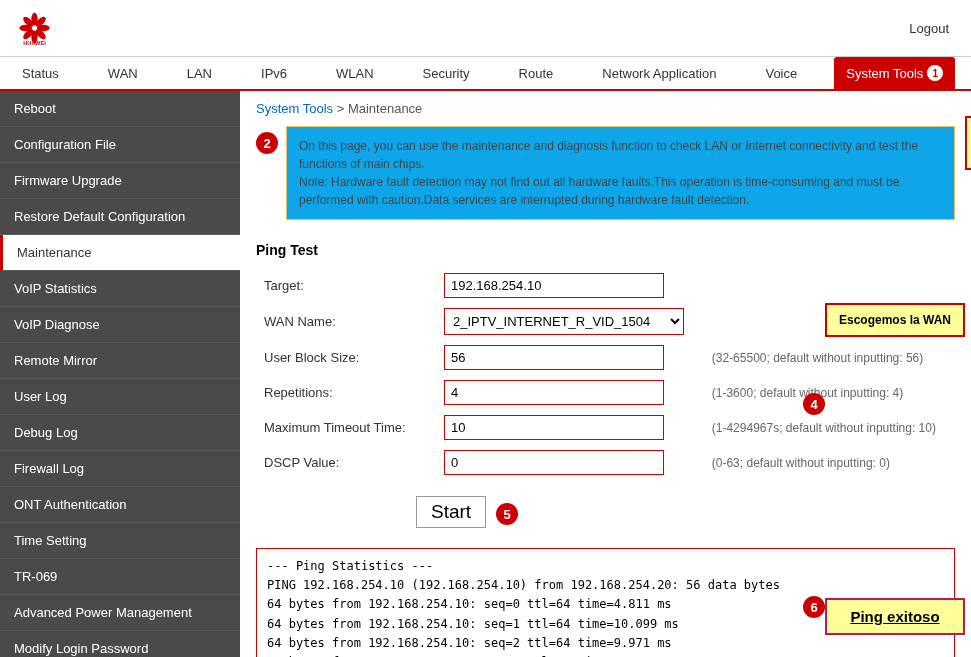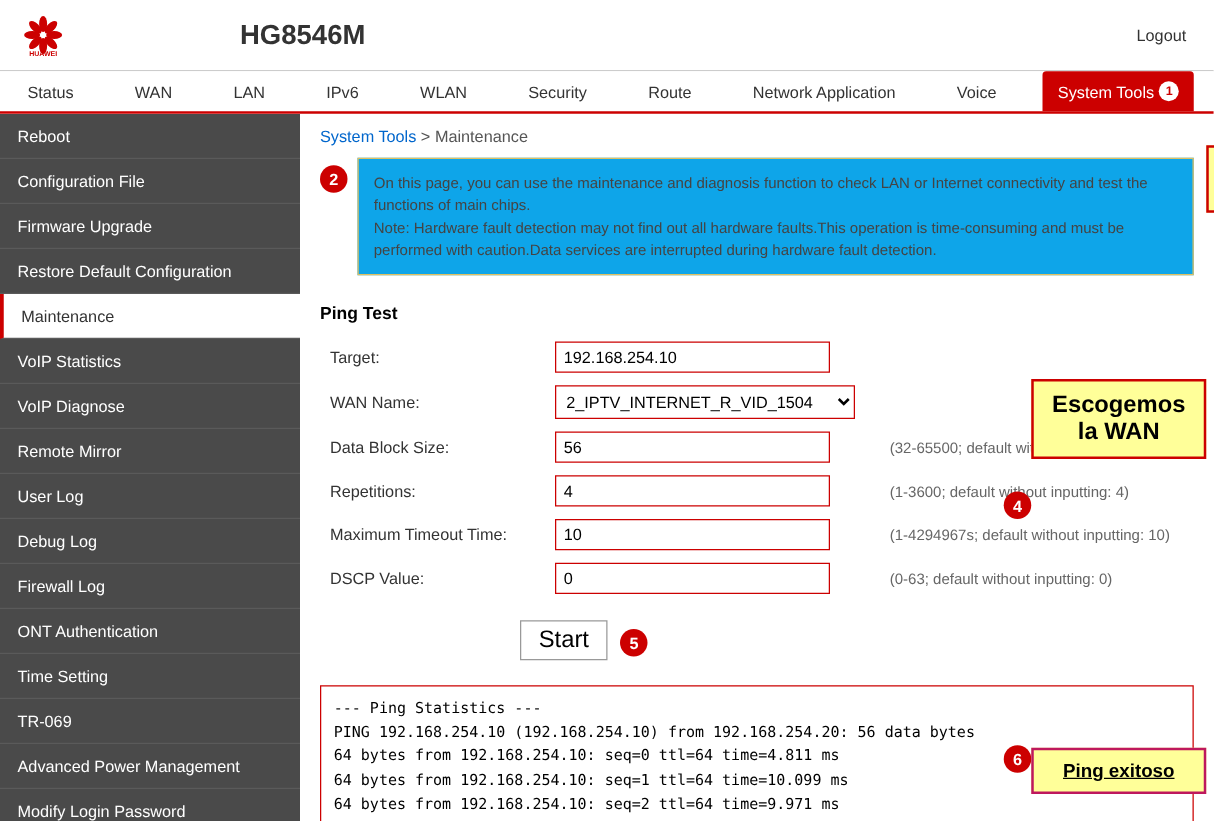--- a/index.html
+++ b/index.html
@@ -69,21 +69,20 @@
         <ellipse cx="0" cy="-11" rx="4" ry="8" fill="#cc0000" transform="rotate(90)"></ellipse>
         <ellipse cx="0" cy="-11" rx="4" ry="8" fill="#cc0000" transform="rotate(135)"></ellipse>
         <ellipse cx="0" cy="-11" rx="4" ry="8" fill="#cc0000" transform="rotate(180)"></ellipse>
         <ellipse cx="0" cy="-11" rx="4" ry="8" fill="#cc0000" transform="rotate(225)"></ellipse>
         <ellipse cx="0" cy="-11" rx="4" ry="8" fill="#cc0000" transform="rotate(270)"></ellipse>
         <ellipse cx="0" cy="-11" rx="4" ry="8" fill="#cc0000" transform="rotate(315)"></ellipse>
       </g>
       <text x="25" y="46" text-anchor="middle" font-size="7" font-weight="bold" fill="#cc0000" font-family="Arial">HUAWEI</text>
     </svg>
   </div>
-  <div class="model-title">HG8546M</div>
   <div class="logout-btn">Logout</div>
 </div>
 
 <div class="navbar">
   <a href="#">Status</a>
   <a href="#">WAN</a>
   <a href="#">LAN</a>
   <a href="#">IPv6</a>
   <a href="#">WLAN</a>
   <a href="#">Security</a>
@@ -148,21 +147,21 @@
         <tr>
           <td>WAN Name:</td>
           <td>
             <select class="form-select">
               <option>2_IPTV_INTERNET_R_VID_1504</option>
             </select>
           </td>
           <td></td>
         </tr>
         <tr>
-          <td>Data Block Size:</td>
+          <td>User Block Size:</td>
           <td>
             <input type="text" class="form-input" value="56" style="">
           </td>
           <td class="form-hint">(32-65500; default without inputting: 56)</td>
         </tr>
         <tr>
           <td>Repetitions:</td>
           <td>
             <input type="text" class="form-input" value="4" style="">
           </td>
@@ -178,21 +177,21 @@
         <tr>
           <td>DSCP Value:</td>
           <td>
             <input type="text" class="form-input" value="0" style="">
           </td>
           <td class="form-hint">(0-63; default without inputting: 0)</td>
         </tr>
       </tbody>
         </table>
 
-      <div style="position:absolute; right:-10px; top:35px; background:#ffff99; border:2px solid #cc0000; padding:8px 10px; font-size:19px; font-weight:bold; width:140px; text-align:center; z-index:20;">Escogemos la WAN</div>
+      <div style="position:absolute; right:-10px; top:35px; background:#ffff99; border:2px solid #cc0000; padding:8px 10px; font-size:12px; font-weight:bold; width:140px; text-align:center; z-index:20;">Escogemos la WAN</div>
 
       <span class="circle-badge" style="position:absolute; right:130px; top:125px;">4</span>
 
       <div style="display:flex; align-items:center; gap:10px; margin: 6px 0 10px 160px;">
         <button class="start-btn">Start</button>
         <span class="circle-badge">5</span>
       </div>
     </div>
 
     <div style="position:relative;">

